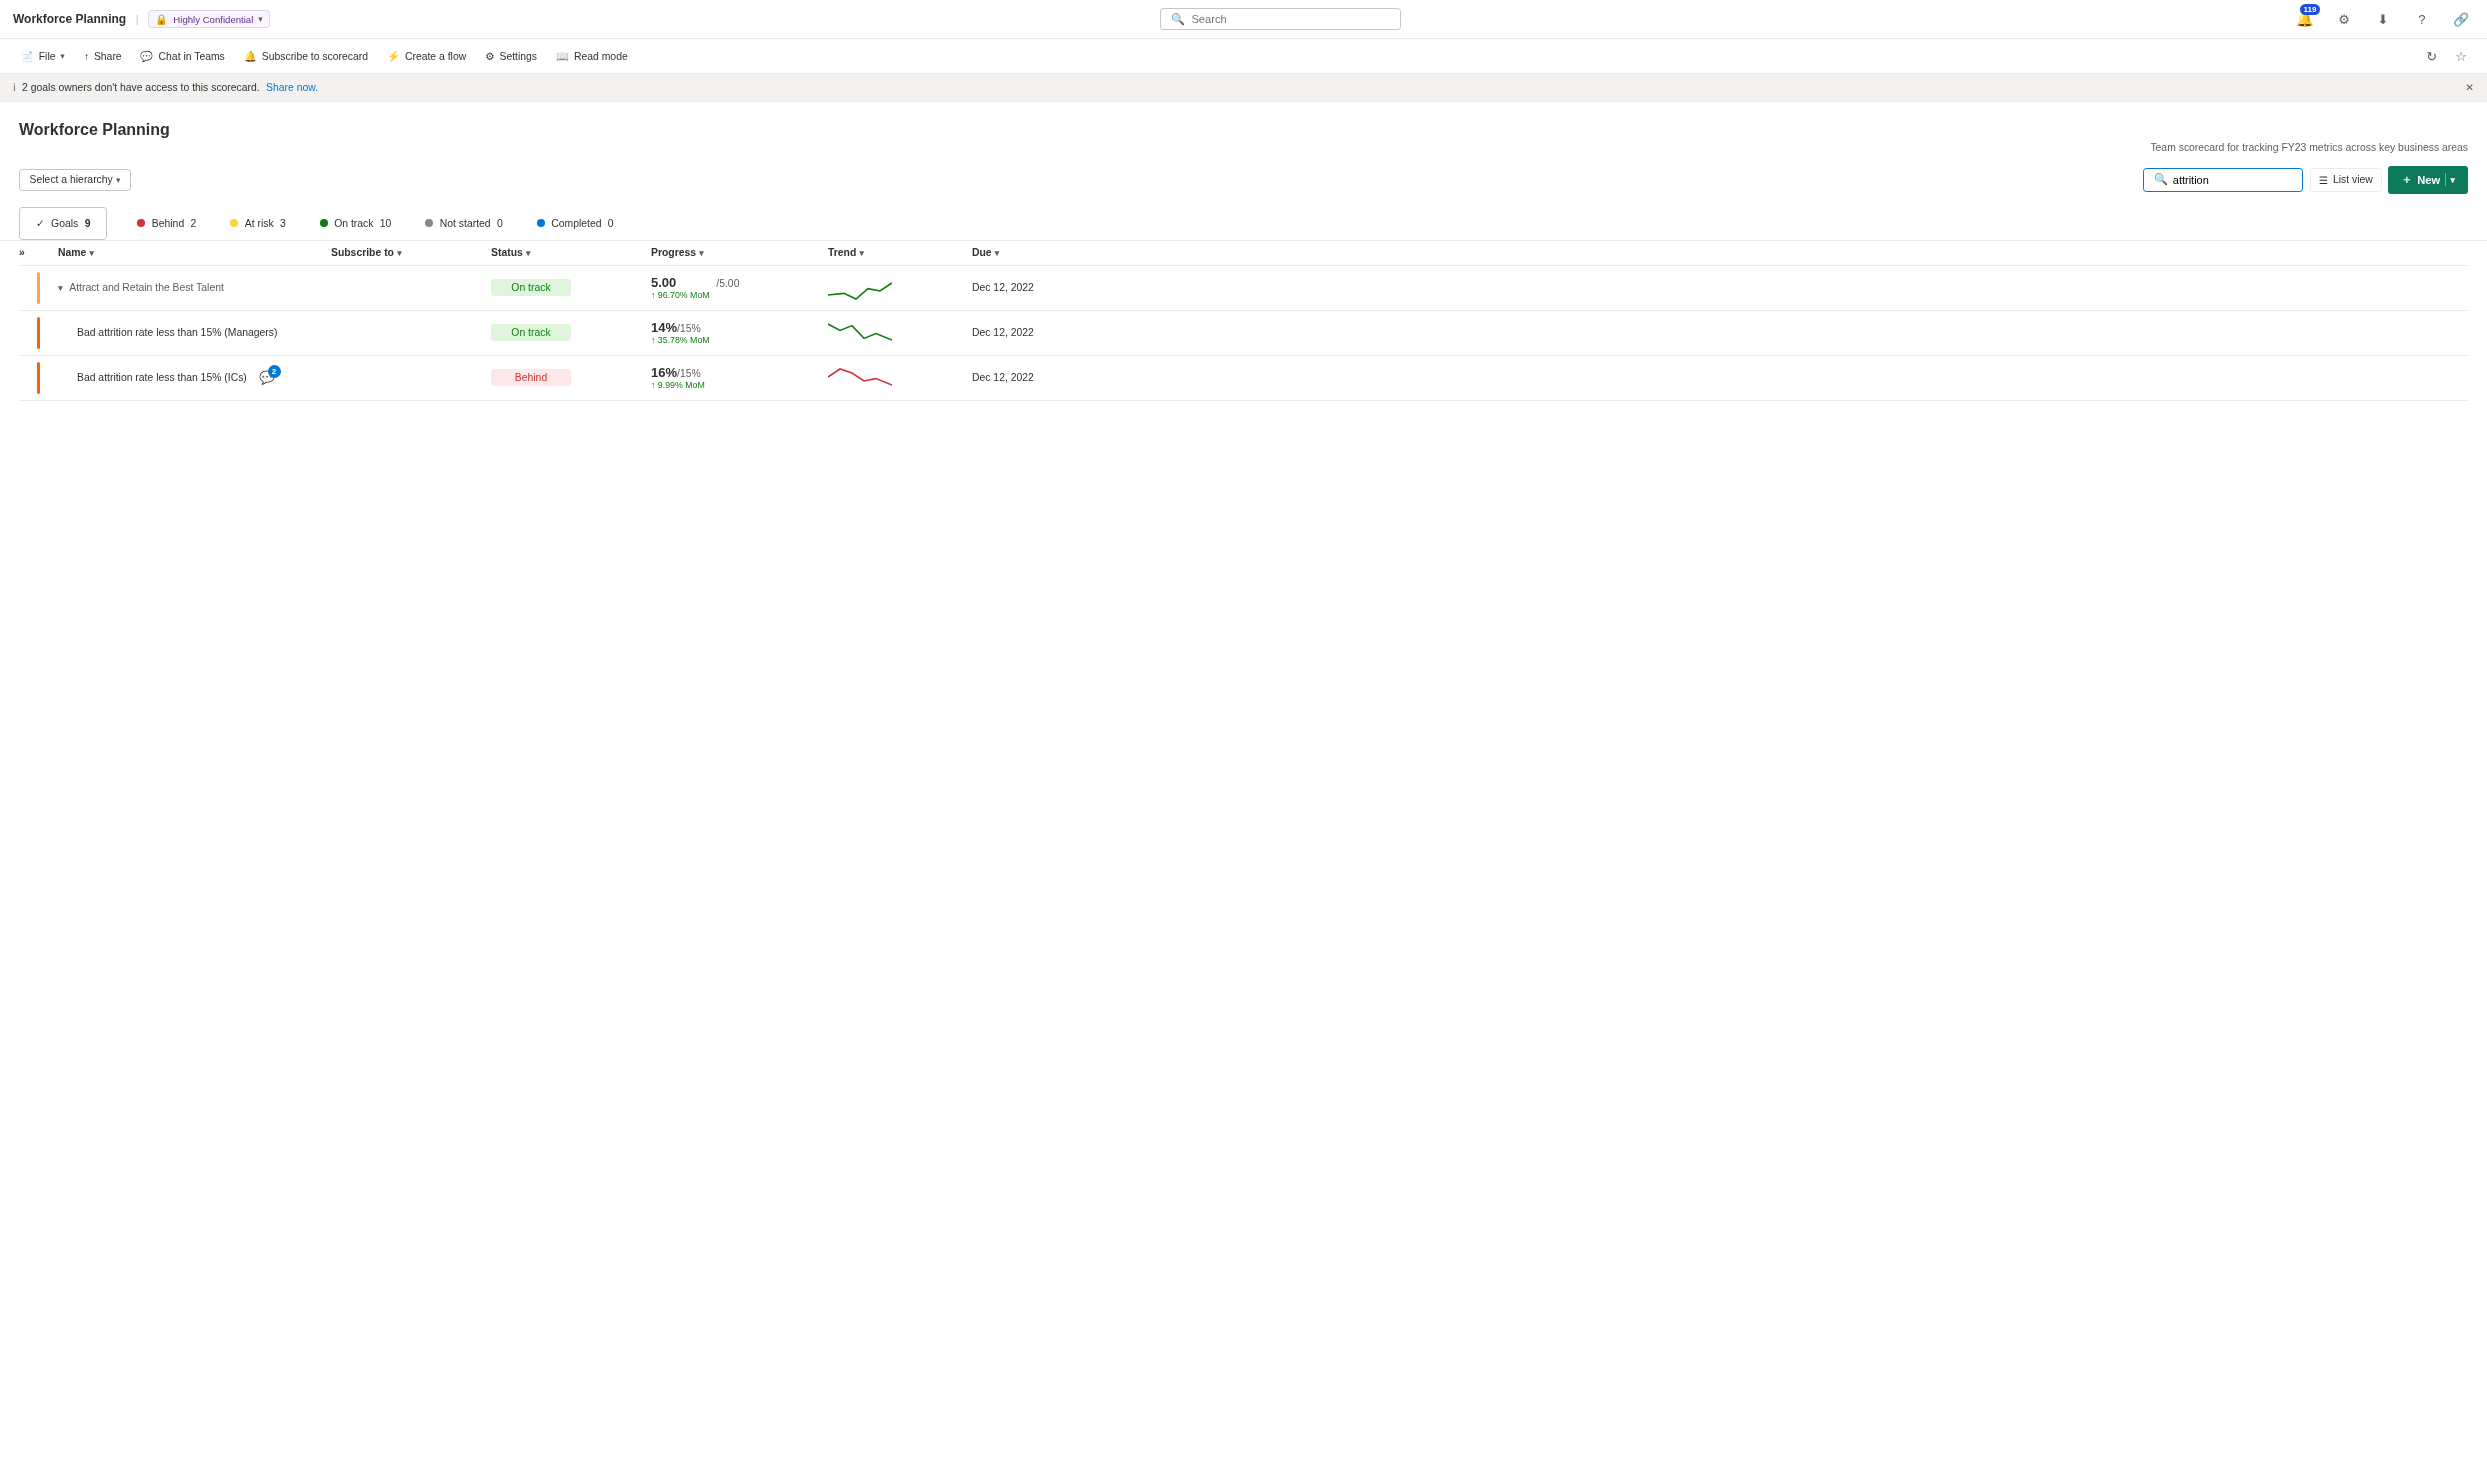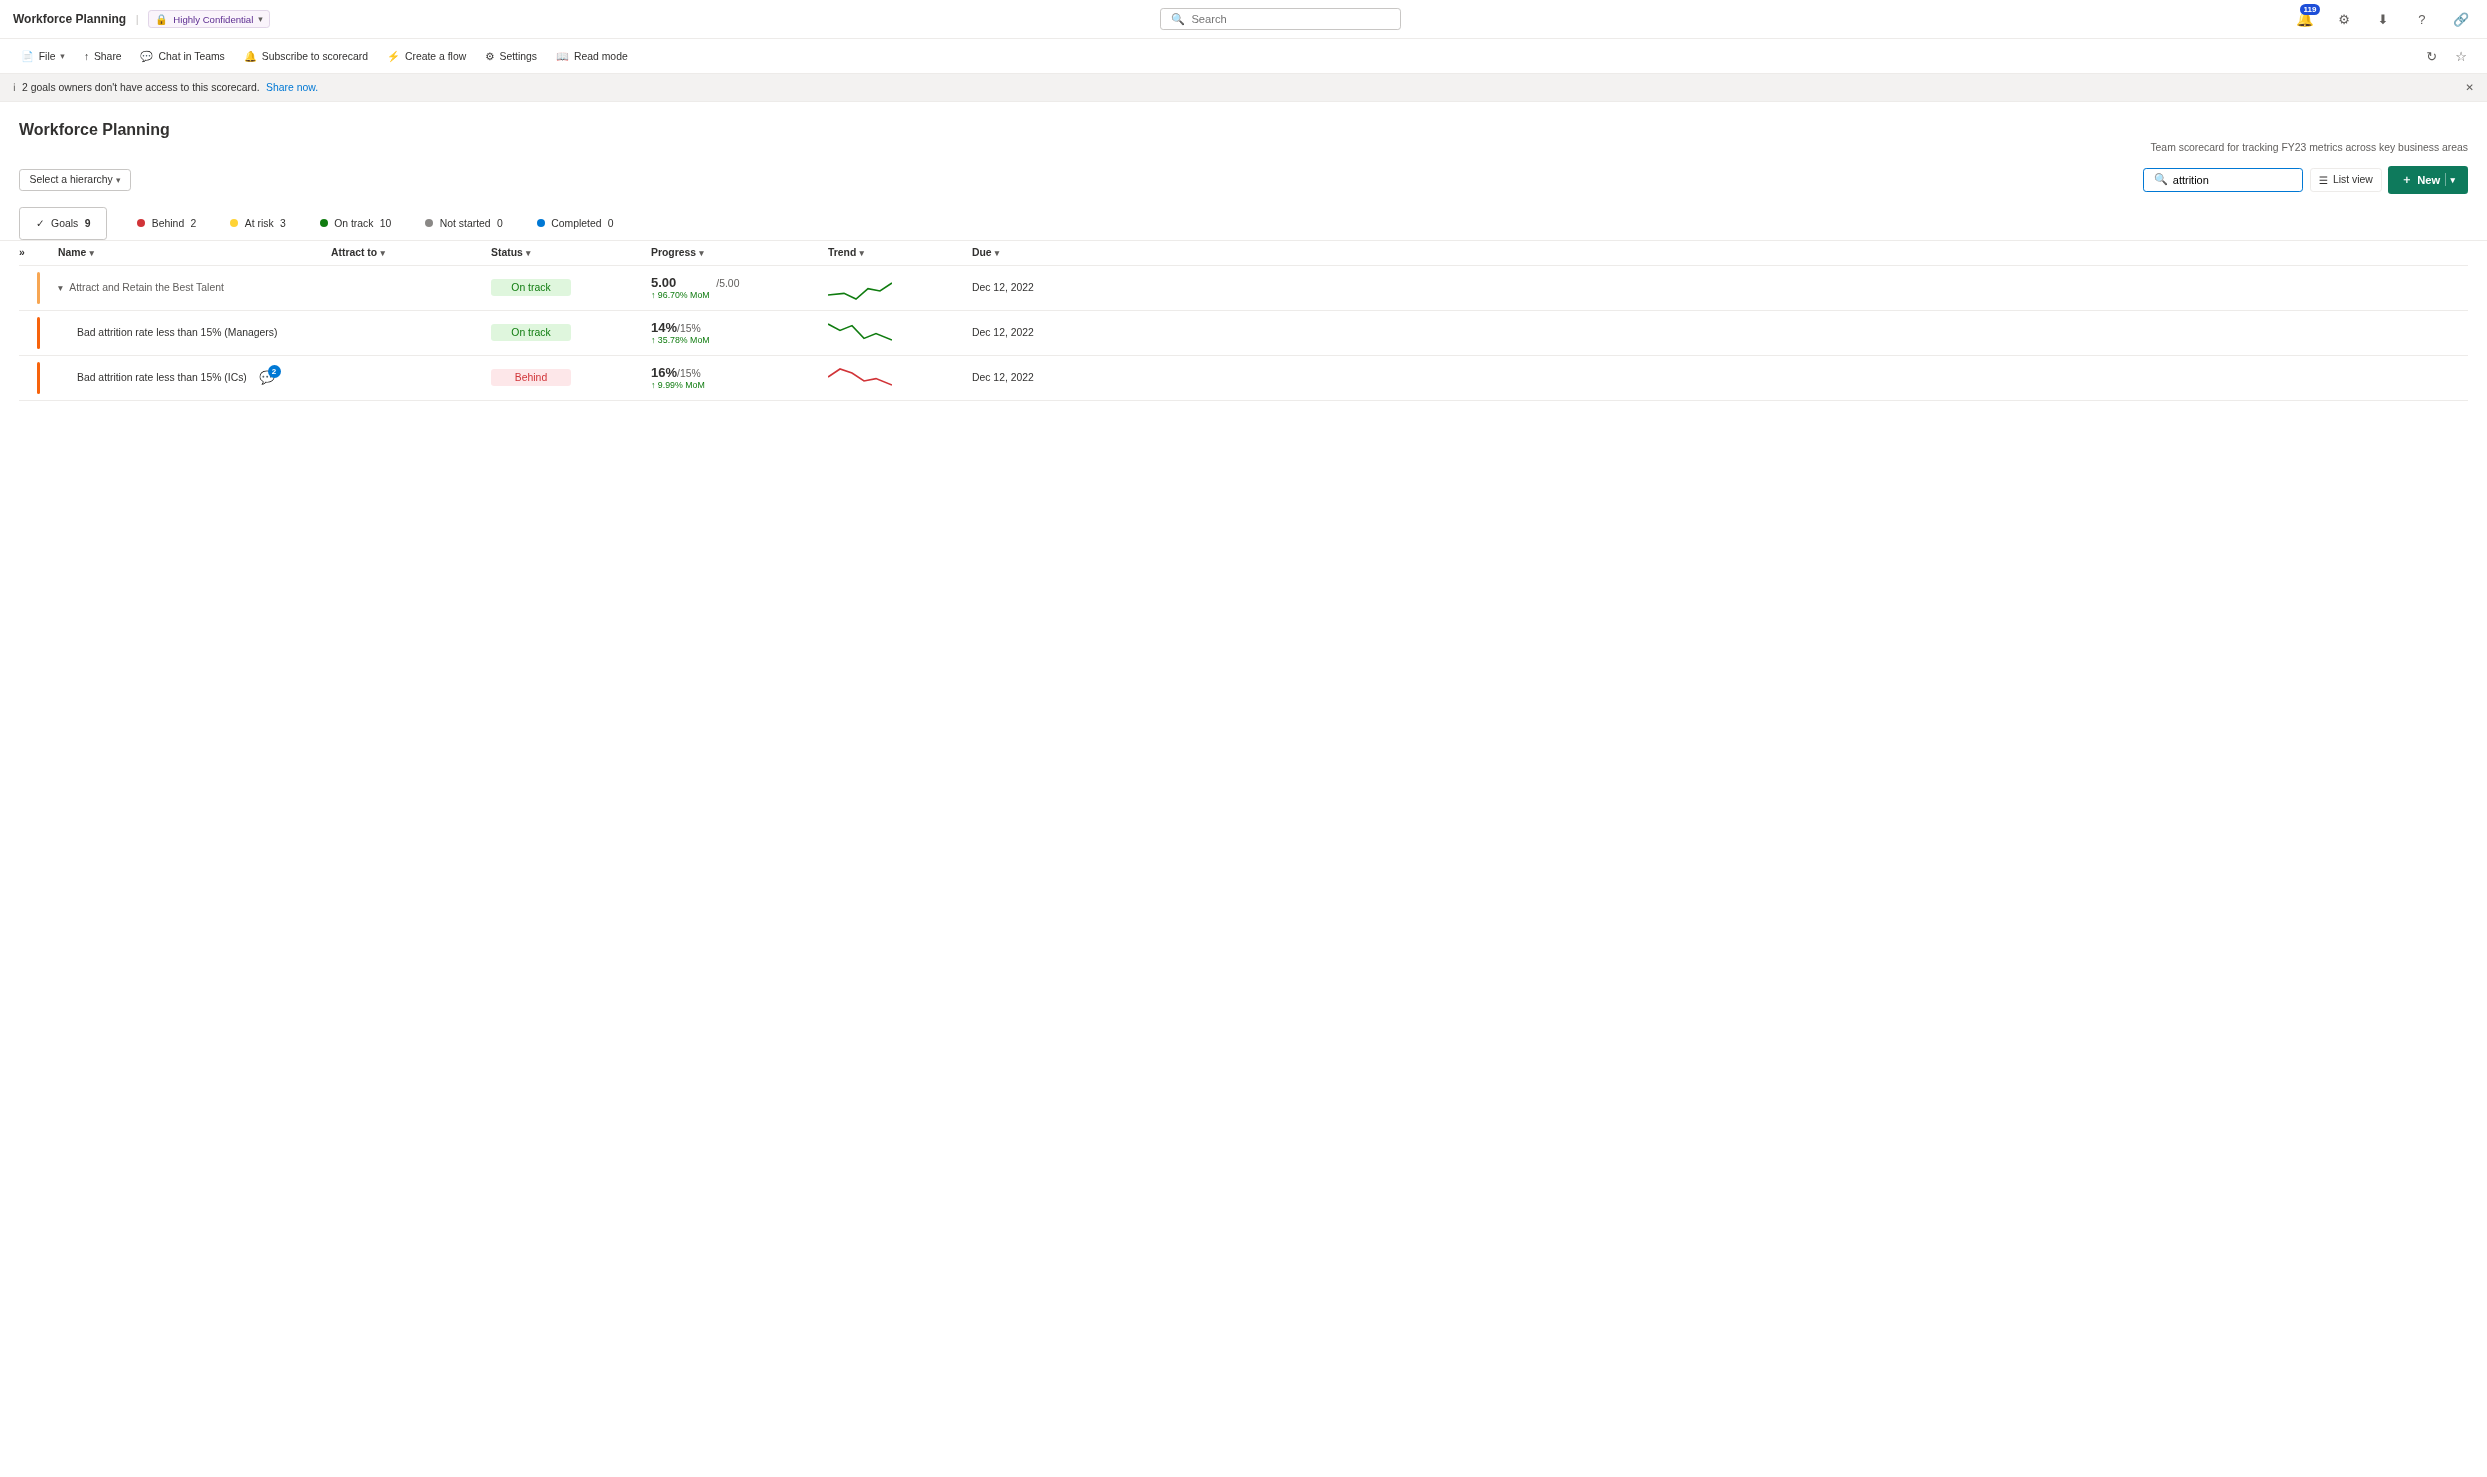--- a/index.html
+++ b/index.html
@@ -309,21 +309,21 @@
 
   <div class="table-header">
     <div class="table-header-cell">
       <span>»</span>
     </div>
     <div class="table-header-cell">
       <span>Name</span>
       <span class="chevron">▾</span>
     </div>
     <div class="table-header-cell">
-      <span>Attract to</span>
+      <span>Subscribe to</span>
       <span class="chevron">▾</span>
     </div>
     <div class="table-header-cell">
       <span>Status</span>
       <span class="chevron">▾</span>
     </div>
     <div class="table-header-cell">
       <span>Progress</span>
       <span class="chevron">▾</span>
     </div>

